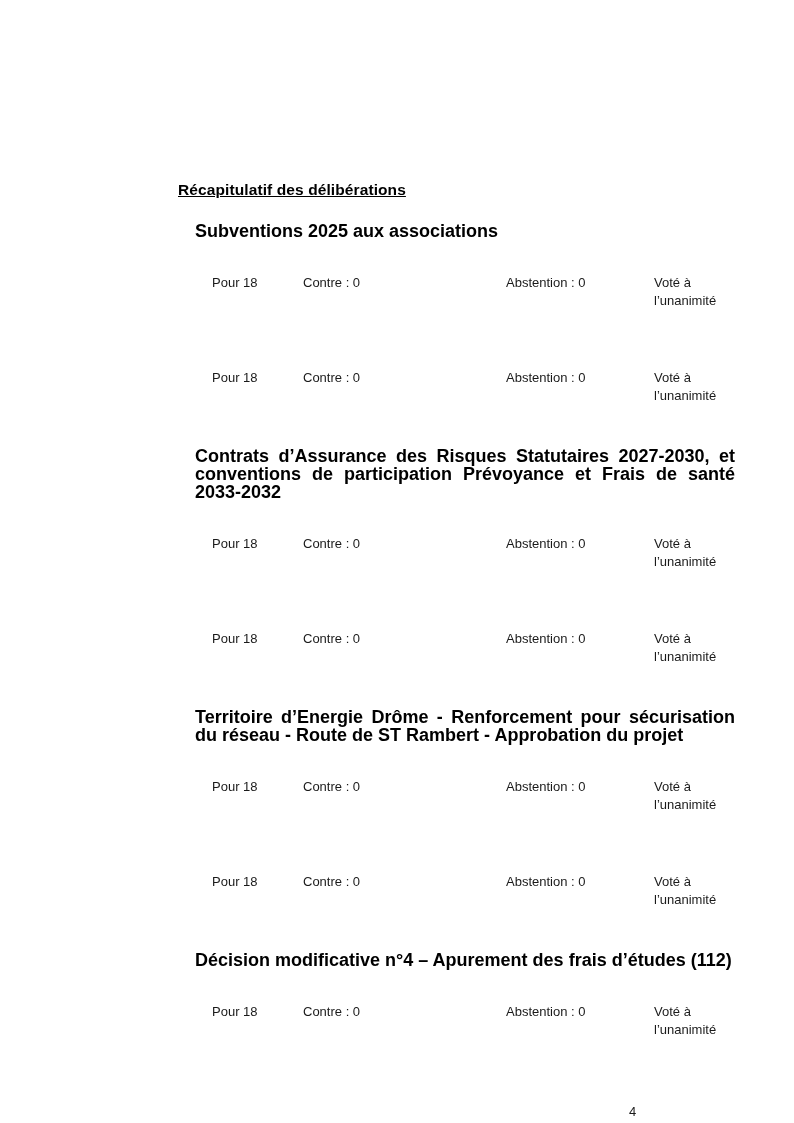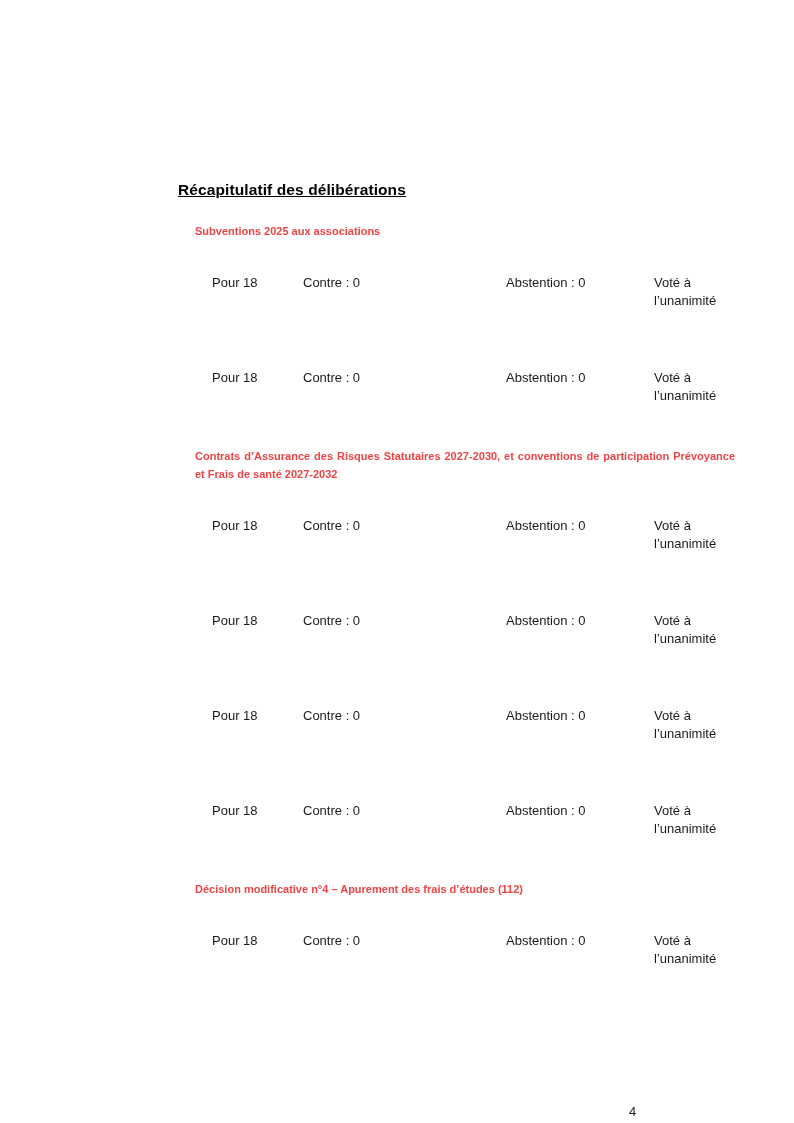--- a/index.html
+++ b/index.html
@@ -31,23 +31,23 @@
     font-size: 15.5px;
     font-weight: bold;
     text-decoration: underline;
     color: #000000;
     line-height: 19px;
     margin-bottom: 23px;
     letter-spacing: 0.1px;
   }
 
   .delib-title {
-    font-size: 11px;
+    font-size: 18px;
     font-weight: bold;
-    color: #ef4444;
+    color: #000000;
     line-height: 18px;
     text-align: justify;
     margin-bottom: 17px;
   }
 
   .vote-row {
     display: grid;
     grid-template-columns: 85px 197px 142px auto;
     font-size: 13px;
     line-height: 18px;
@@ -85,39 +85,40 @@
     <section>
       <div class="vote-row">
         <span>Pour 18</span>
         <span>Contre : 0</span>
         <span>Abstention : 0</span>
         <span>Voté à l’unanimité</span>
       </div>
     </section>
 
     <section>
-      <p class="delib-title">Contrats d’Assurance des Risques Statutaires 2027-2030, et conventions de participation Prévoyance et Frais de santé 2027-2032</p>
+      <p class="delib-title">Contrats d’Assurance des Risques Statutaires 2027-2030, et conventions de participation Prévoyance et Frais de santé 2033-2032</p>
       <div class="vote-row">
         <span>Pour 18</span>
         <span>Contre : 0</span>
         <span>Abstention : 0</span>
         <span>Voté à l’unanimité</span>
       </div>
     </section>
 
     <section>
       <div class="vote-row">
         <span>Pour 18</span>
         <span>Contre : 0</span>
         <span>Abstention : 0</span>
         <span>Voté à l’unanimité</span>
       </div>
     </section>
 
     <section>
+      <p class="delib-title">Territoire d’Energie Drôme - Renforcement pour sécurisation du réseau - Route de ST Rambert - Approbation du projet</p>
       <div class="vote-row">
         <span>Pour 18</span>
         <span>Contre : 0</span>
         <span>Abstention : 0</span>
         <span>Voté à l’unanimité</span>
       </div>
     </section>
 
     <section>
       <div class="vote-row">

